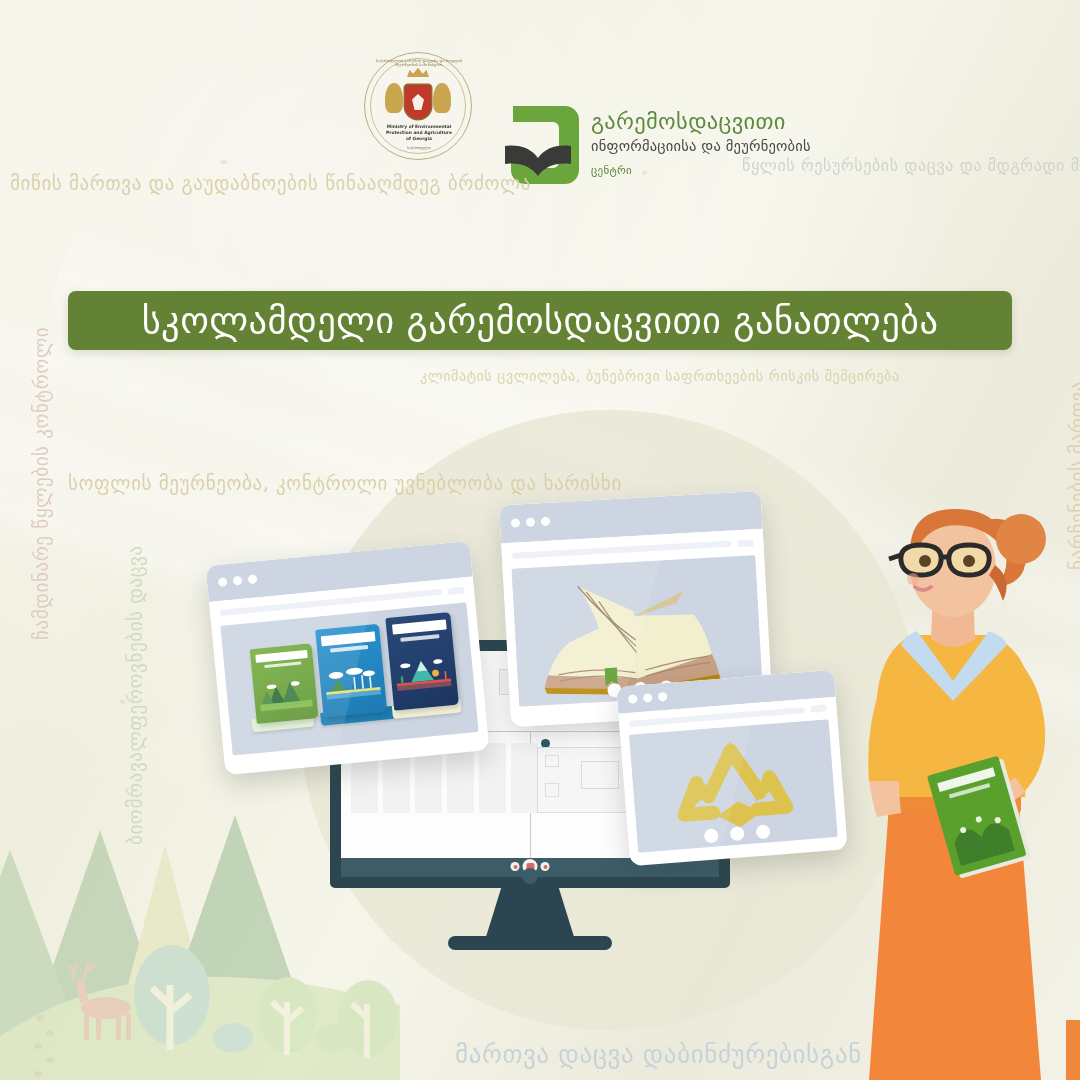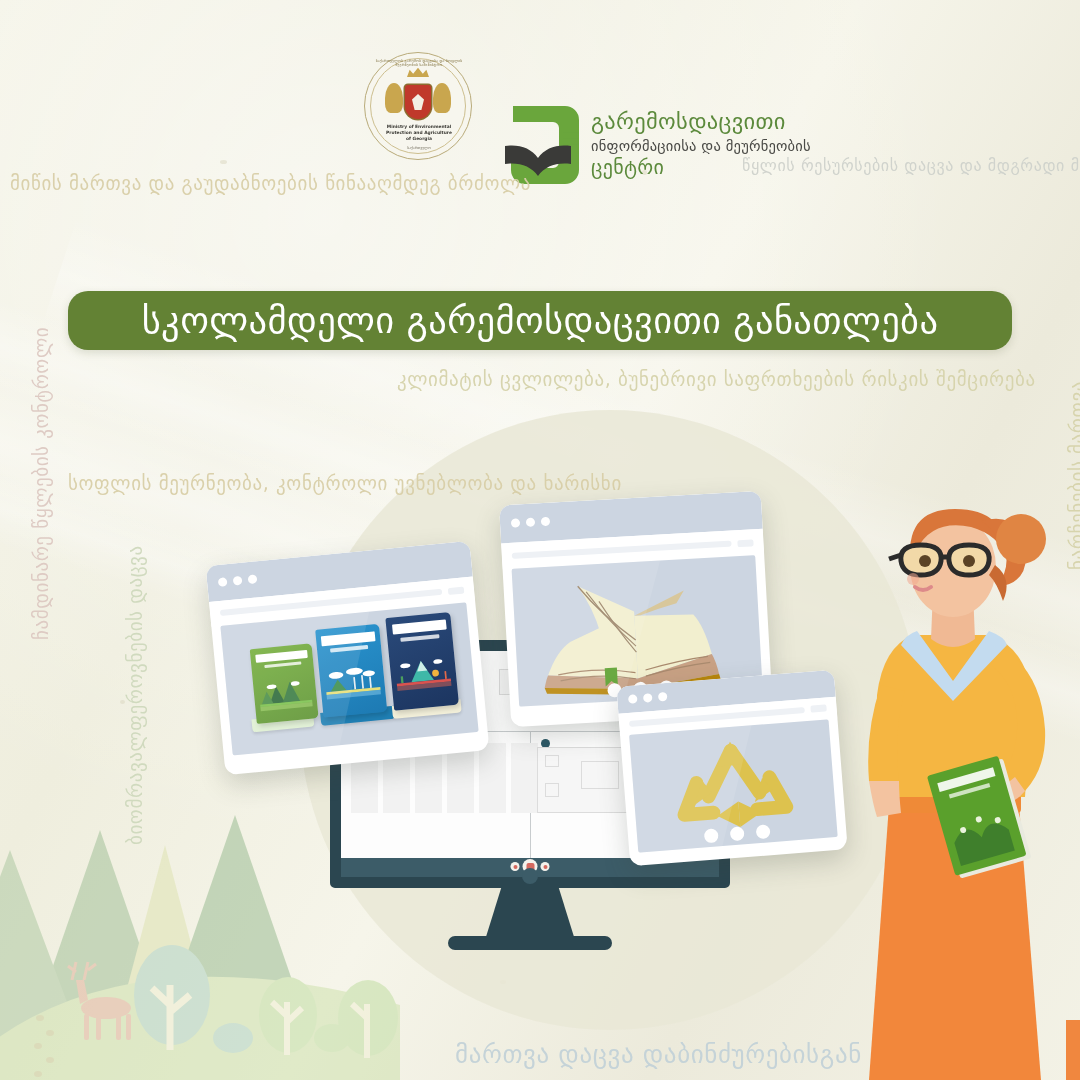--- a/index.html
+++ b/index.html
@@ -105,22 +105,22 @@
   .eiec-text { position:absolute; left:86px; top:6px; }
   .eiec-l1 {
     font-size:22.5px; color:#5c8a3c; letter-spacing:.3px;
     line-height:1; white-space:nowrap;
   }
   .eiec-l2 {
     font-size:14.5px; color:#4a4a46; letter-spacing:.2px;
     line-height:1.25; white-space:nowrap; margin-top:4px;
   }
   .eiec-l3 {
-    font-size:20px; color:#5c8a3c; letter-spacing:.3px;
-    line-height:1.1; white-space:nowrap; margin-top:1px;
+    font-size:11px; color:#5c8a3c; letter-spacing:.3px;
+    line-height:1.1; white-space:nowrap; margin-top:10px;
   }
 
   
   .wm {
     position:absolute;
     white-space:nowrap;
     font-size:19px;
     letter-spacing:.6px;
     font-weight:normal;
     user-select:none;
@@ -140,21 +140,21 @@
   .title-top {
     position:absolute; left:0; top:232px; width:1080px;
     text-align:center;
     font-size:40px; color:#4f7a2e; letter-spacing:.5px;
     font-weight:normal;
   }
   .title-band {
     position:absolute; left:68px; top:291px;
     width:944px; height:59px;
     background:#638234;
-    border-radius:20px;
+    border-radius:8px;
     display:flex; align-items:center; justify-content:center;
     box-shadow:0 3px 8px rgba(90,100,60,.18);
   }
   .title-band span {
     color:#ffffff; font-size:36.5px; letter-spacing:.4px; white-space:nowrap;
   }
 
   
   .scenery { position:absolute; left:-20px; top:790px; width:420px; height:300px; opacity:.5; }
 
@@ -310,21 +310,21 @@
       <div class="eiec-text">
         <div class="eiec-l1">გარემოსდაცვითი</div>
         <div class="eiec-l2">ინფორმაციისა და მეურნეობის</div>
         <div class="eiec-l3">ცენტრი</div>
       </div>
     </div>
   </div>
 
   <div class="wm c-tan" style="left:10px;top:172px;font-size:19px;">მიწის მართვა და გაუდაბნოების წინააღმდეგ ბრძოლა</div>
   <div class="wm c-grey" style="left:742px;top:156px;font-size:16px;">წყლის რესურსების დაცვა და მდგრადი მართვა</div>
-  <div class="wm c-olive" style="left:397px;top:368px;font-size:19px;">კლიმატის ცვლილება, ბუნებრივი საფრთხეების რისკის შემცირება</div>
+  <div class="wm c-olive" style="left:420px;top:368px;font-size:14px;">კლიმატის ცვლილება, ბუნებრივი საფრთხეების რისკის შემცირება</div>
   <div class="wm c-tan" style="left:68px;top:472px;font-size:19px;">სოფლის მეურნეობა, კონტროლი უვნებლობა და ხარისხი</div>
   <div class="wm c-blue" style="left:455px;top:1040px;font-size:25px;">მართვა დაცვა დაბინძურებისგან</div>
 
   <div class="wm vert c-pink" style="left:30px;top:640px;font-size:19px;">ჩამდინარე წყლების კონტროლი</div>
   <div class="wm vert c-green" style="left:124px;top:845px;font-size:19px;">ბიომრავალფეროვნების დაცვა</div>
   <div class="wm vert c-olive" style="left:1066px;top:570px;font-size:19px;">ნარჩენების მართვა</div>
 
   <div class="title-band">
     <span>სკოლამდელი გარემოსდაცვითი განათლება</span>
   </div>

